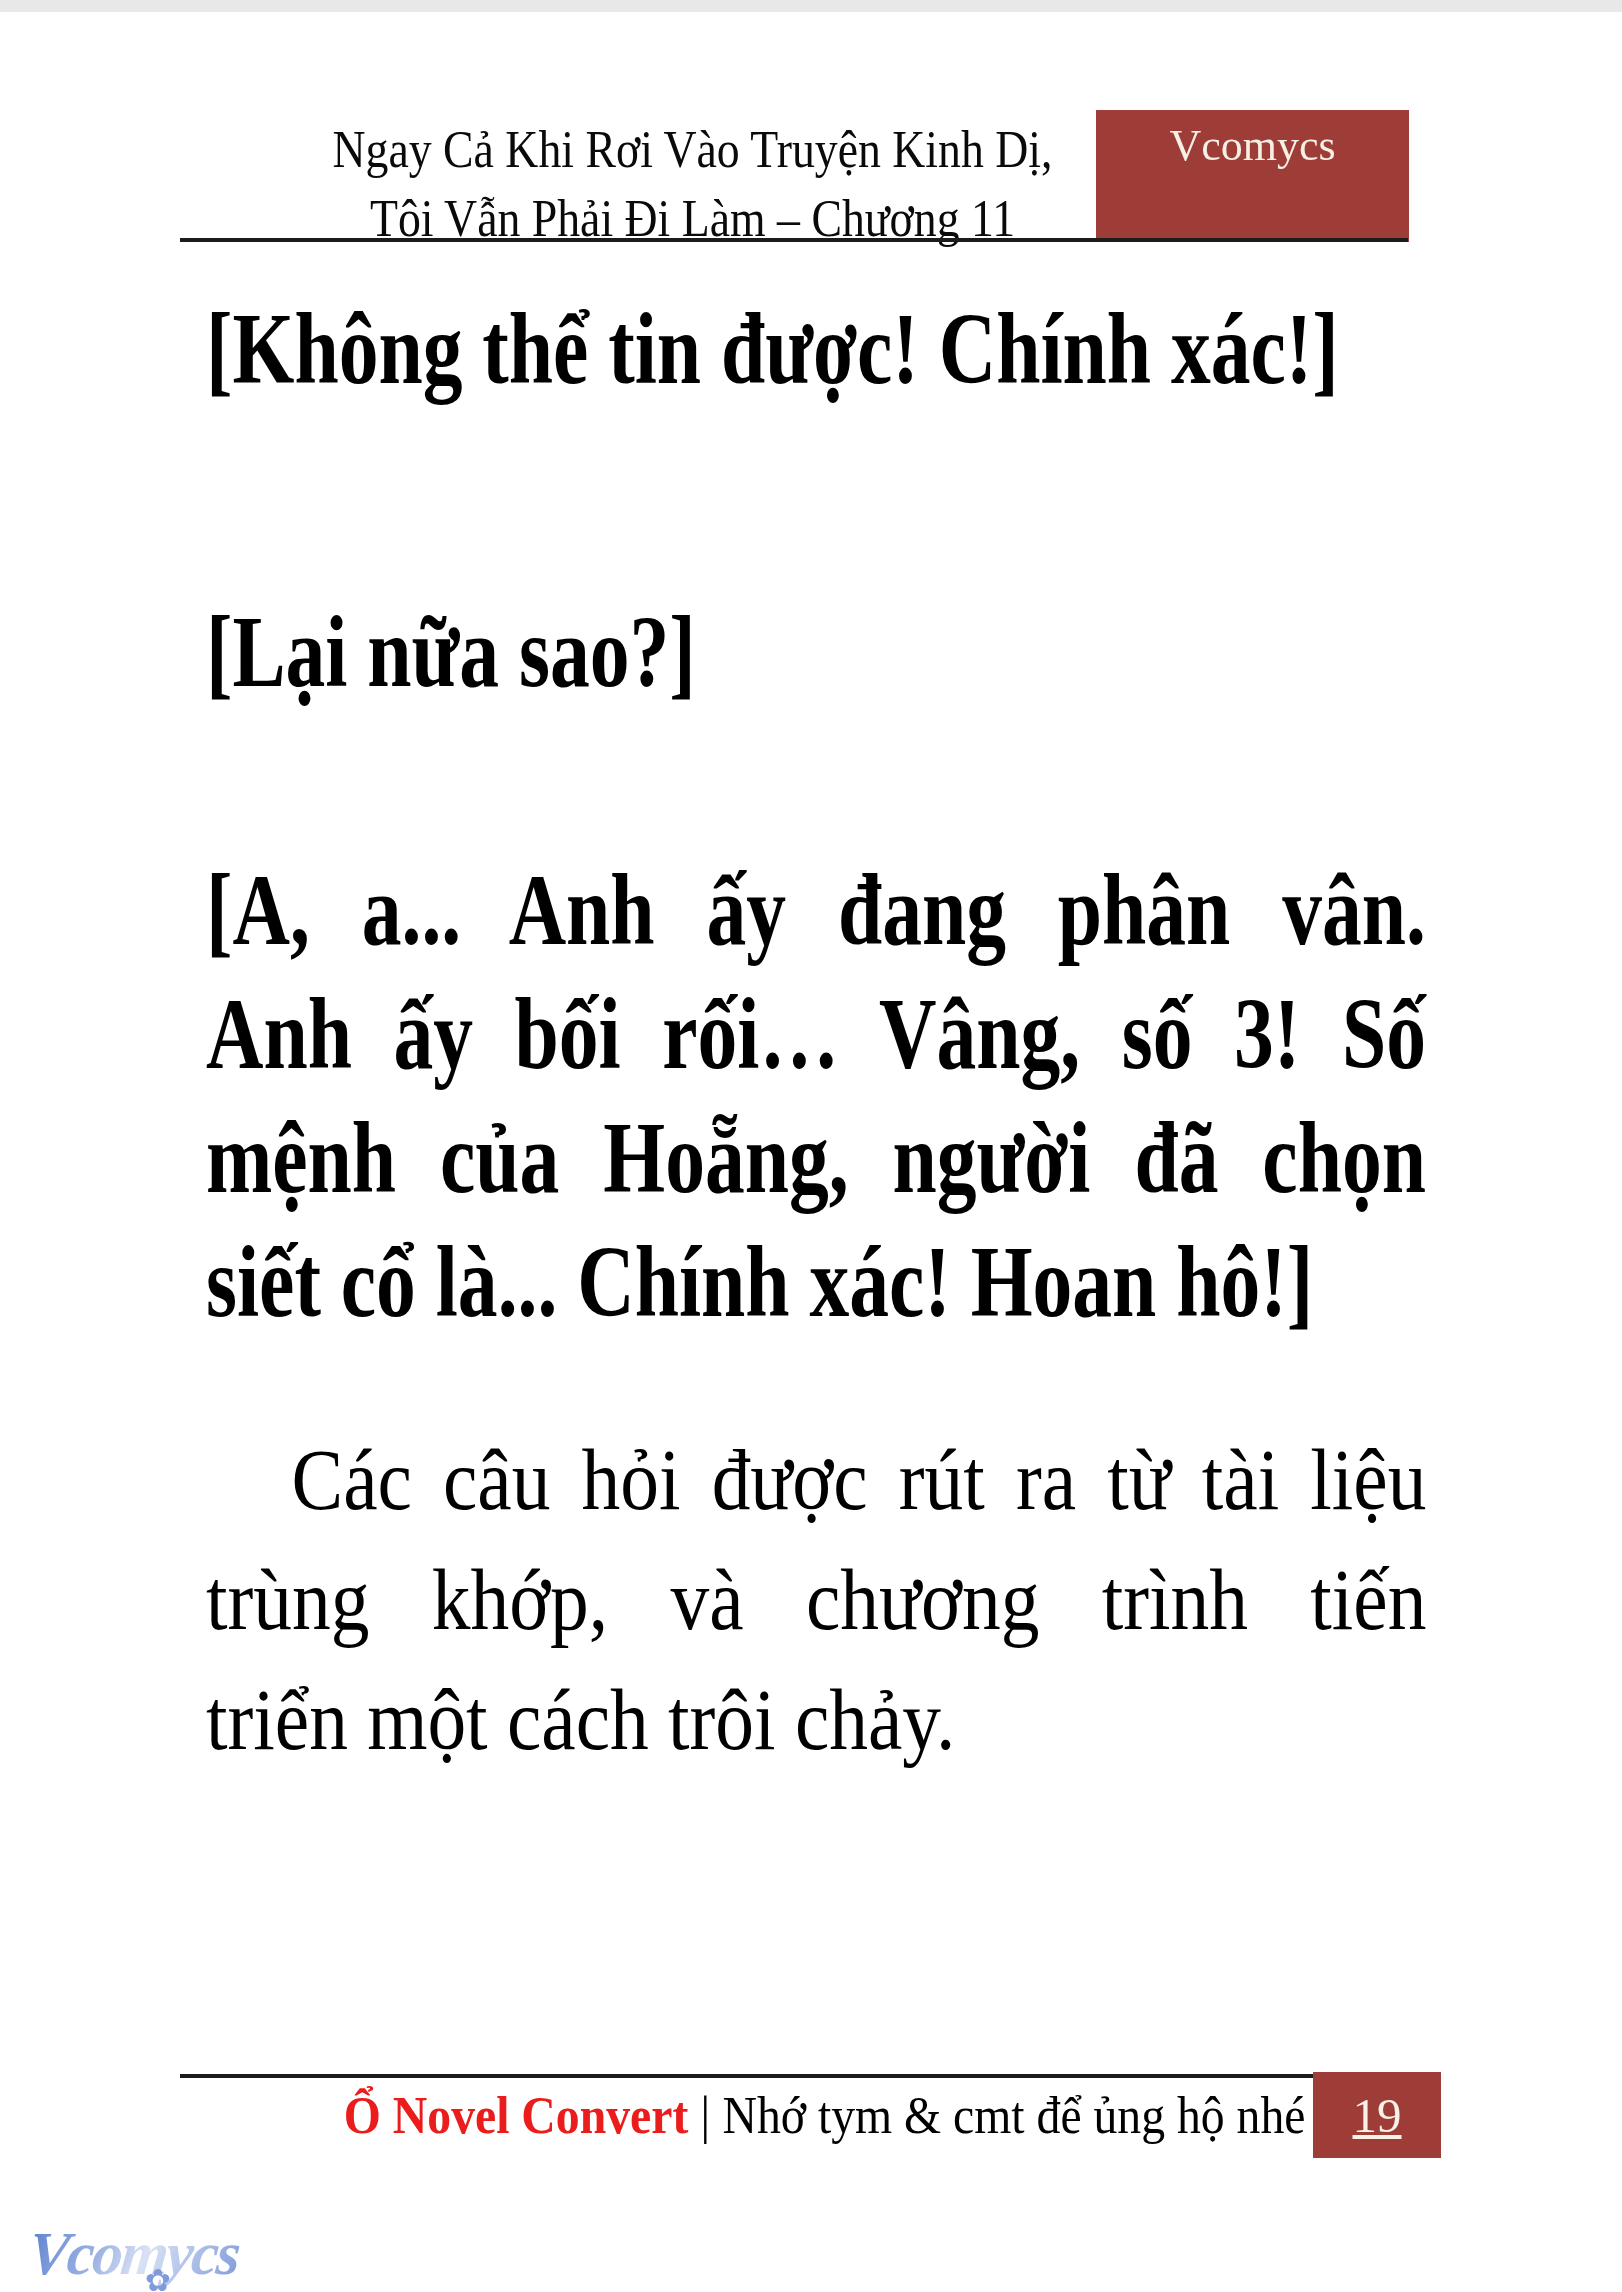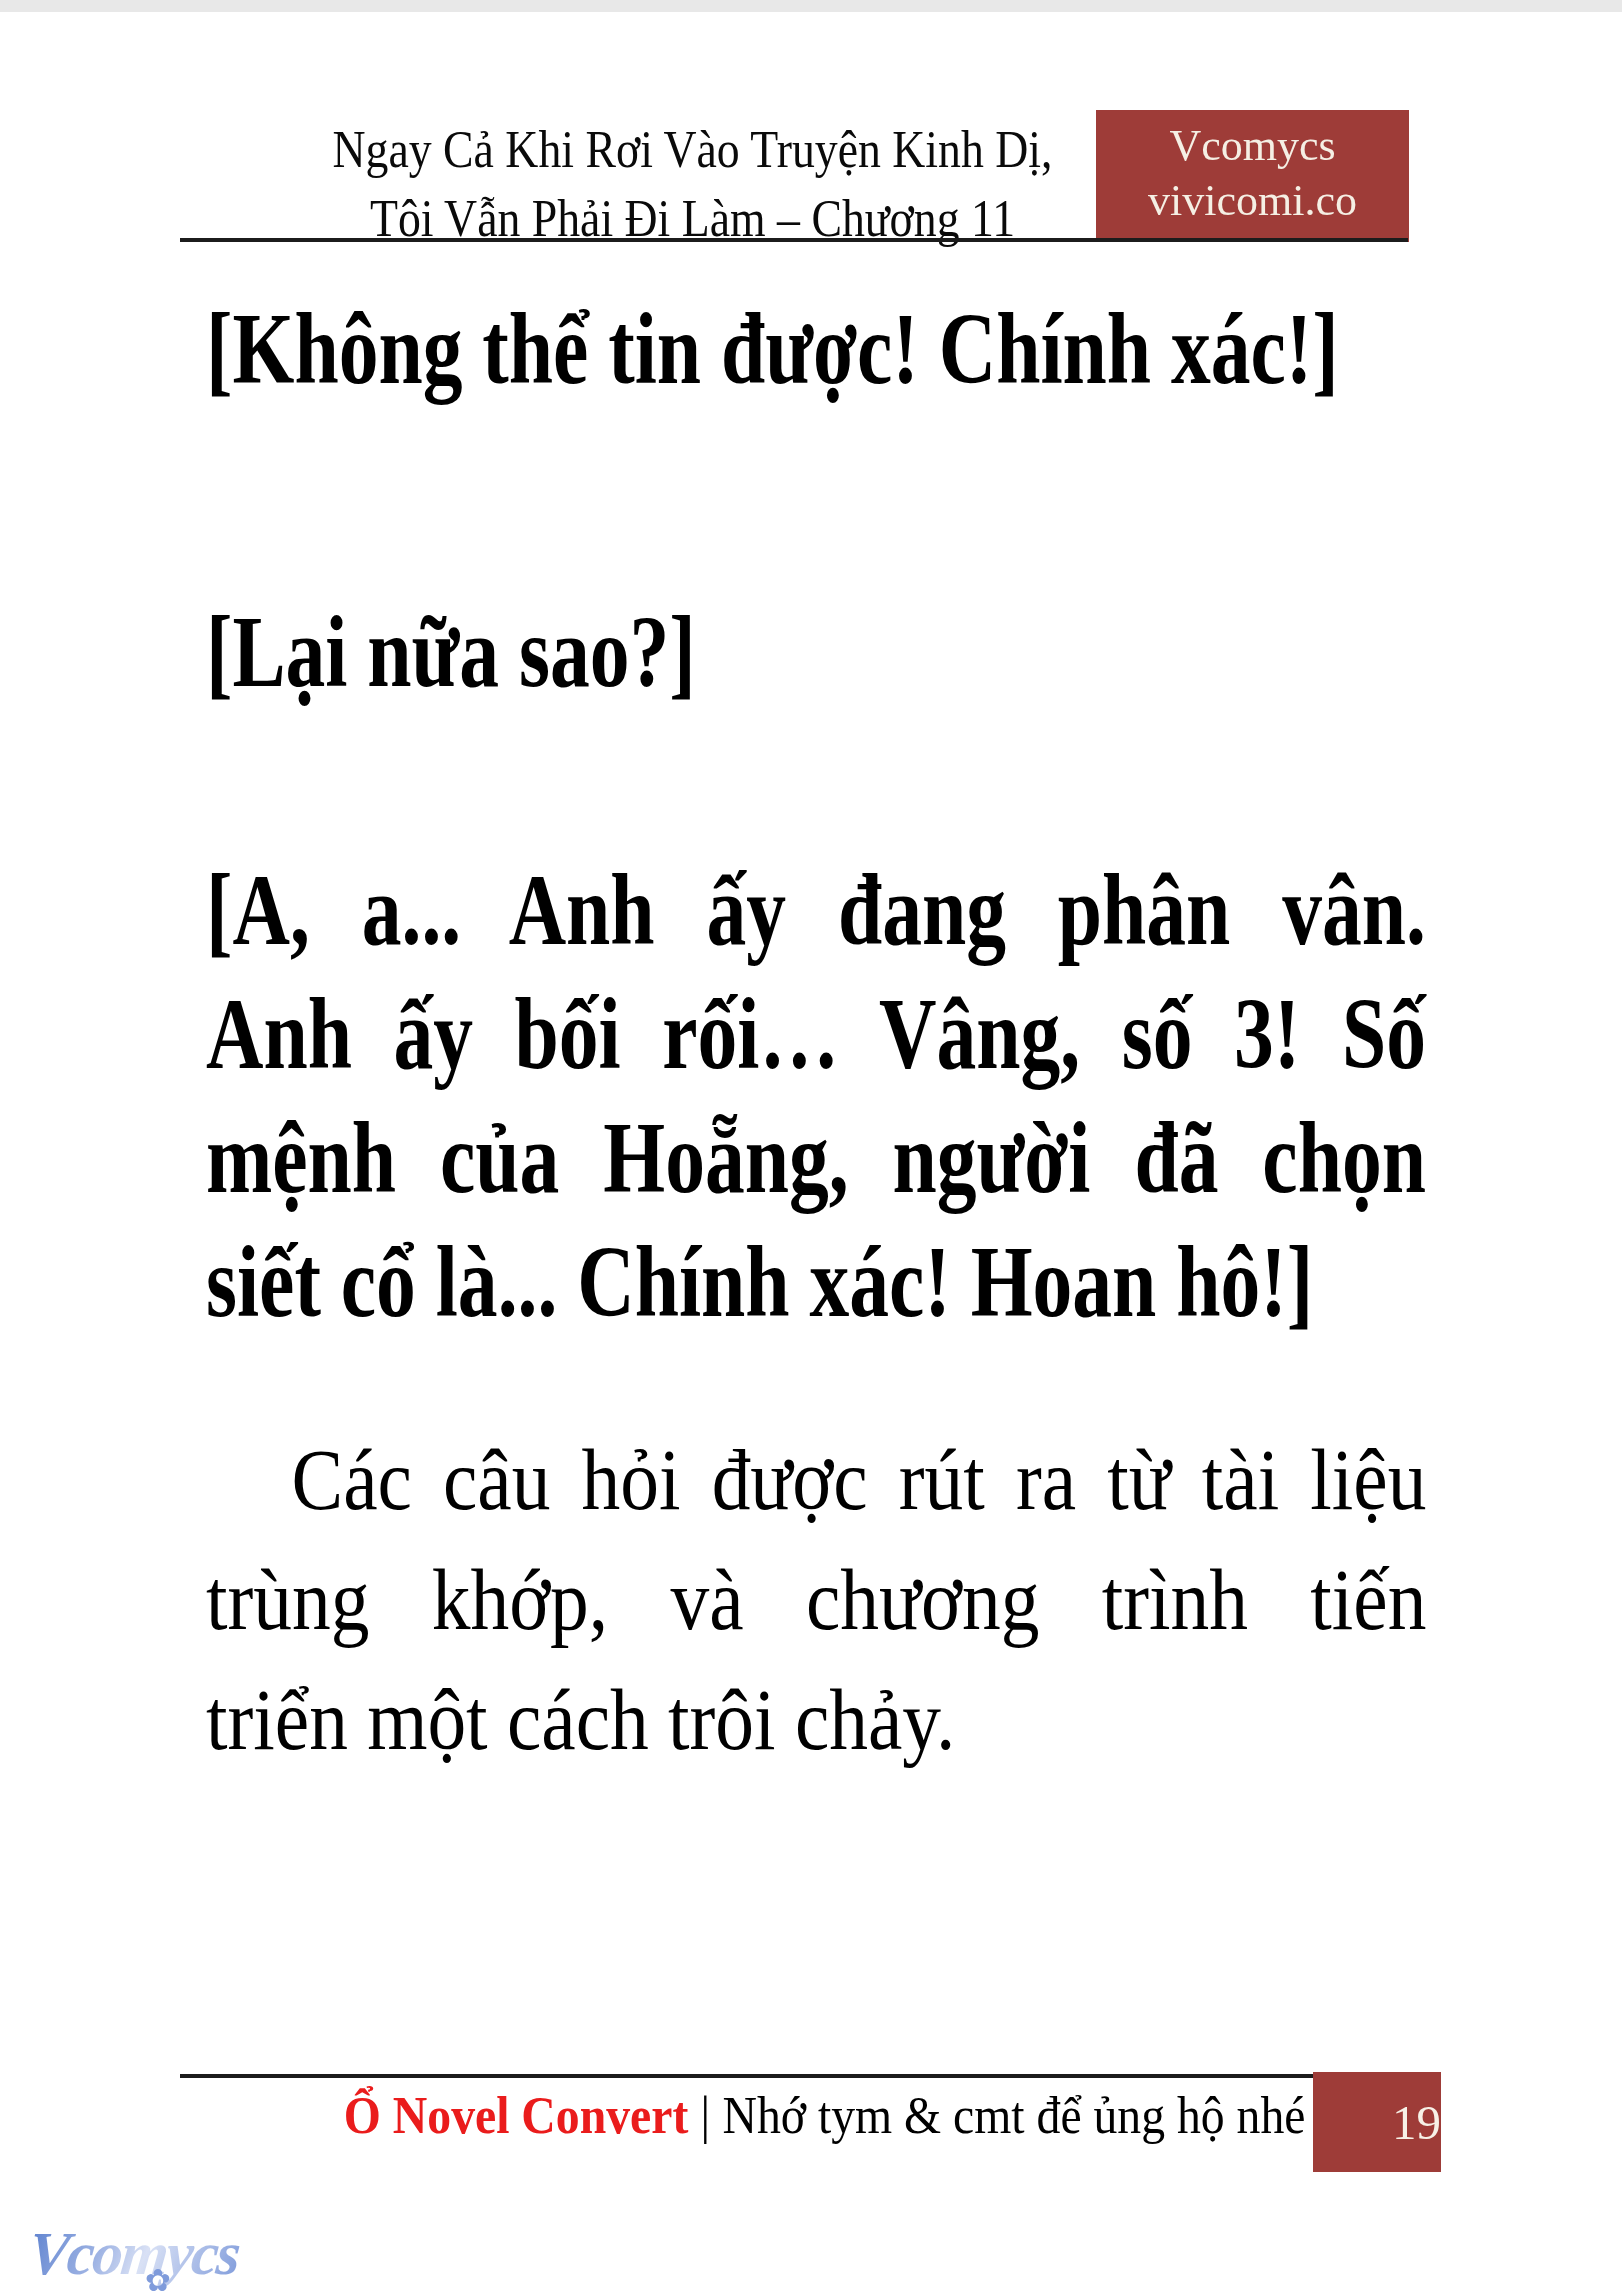--- a/index.html
+++ b/index.html
@@ -57,24 +57,25 @@
   }
   .footer-line{
     position:absolute;right:317px;top:2073px;
     font-size:53px;line-height:61px;white-space:nowrap;
     transform:scaleX(0.90);transform-origin:right top;
   }
   .footer-brand{color:#ea1c1c;font-weight:bold;}
   .footer-sep{color:#000;font-weight:normal;padding:0 13.7px;}
   .footer-note{color:#000;}
   .page-num-box{
-    position:absolute;left:1313px;top:2060px;width:128px;height:100px;
+    position:absolute;left:1313px;top:2060px;width:128px;height:86px;
     background:#9e3c38;color:#f7f1e7;
-    display:flex;align-items:center;justify-content:flex-end;
+    display:flex;align-items:center;justify-content:center;
     font-size:49px;
+    text-decoration:underline;
   }
   
   .watermark{
     position:absolute;left:29px;top:2207px;height:78px;
   }
   .watermark-text{
     font-size:61px;font-style:italic;font-weight:bold;
     letter-spacing:-2px;
     transform:skewX(-6deg);display:inline-block;
     background:linear-gradient(110deg,#5e82cf 0%,#9fb4e4 35%,#d9e1f5 55%,#7f9bdb 100%);
@@ -92,21 +93,20 @@
 
 <div class="page">
 
   <div class="header-title">
     <div>Ngay Cả Khi Rơi Vào Truyện Kinh Dị,</div>
     <div>Tôi Vẫn Phải Đi Làm – Chương 11</div>
   </div>
 
   <div class="brand-box">
     <div>Vcomycs</div>
-    <div>vivicomi.co</div>
   </div>
 
   <div class="header-rule"></div>
 
   <div class="para bold p1">
     <div class="line natural">[Không thể tin được! Chính xác!]</div>
   </div>
 
   <div class="para bold p2">
     <div class="line natural">[Lại nữa sao?]</div>

